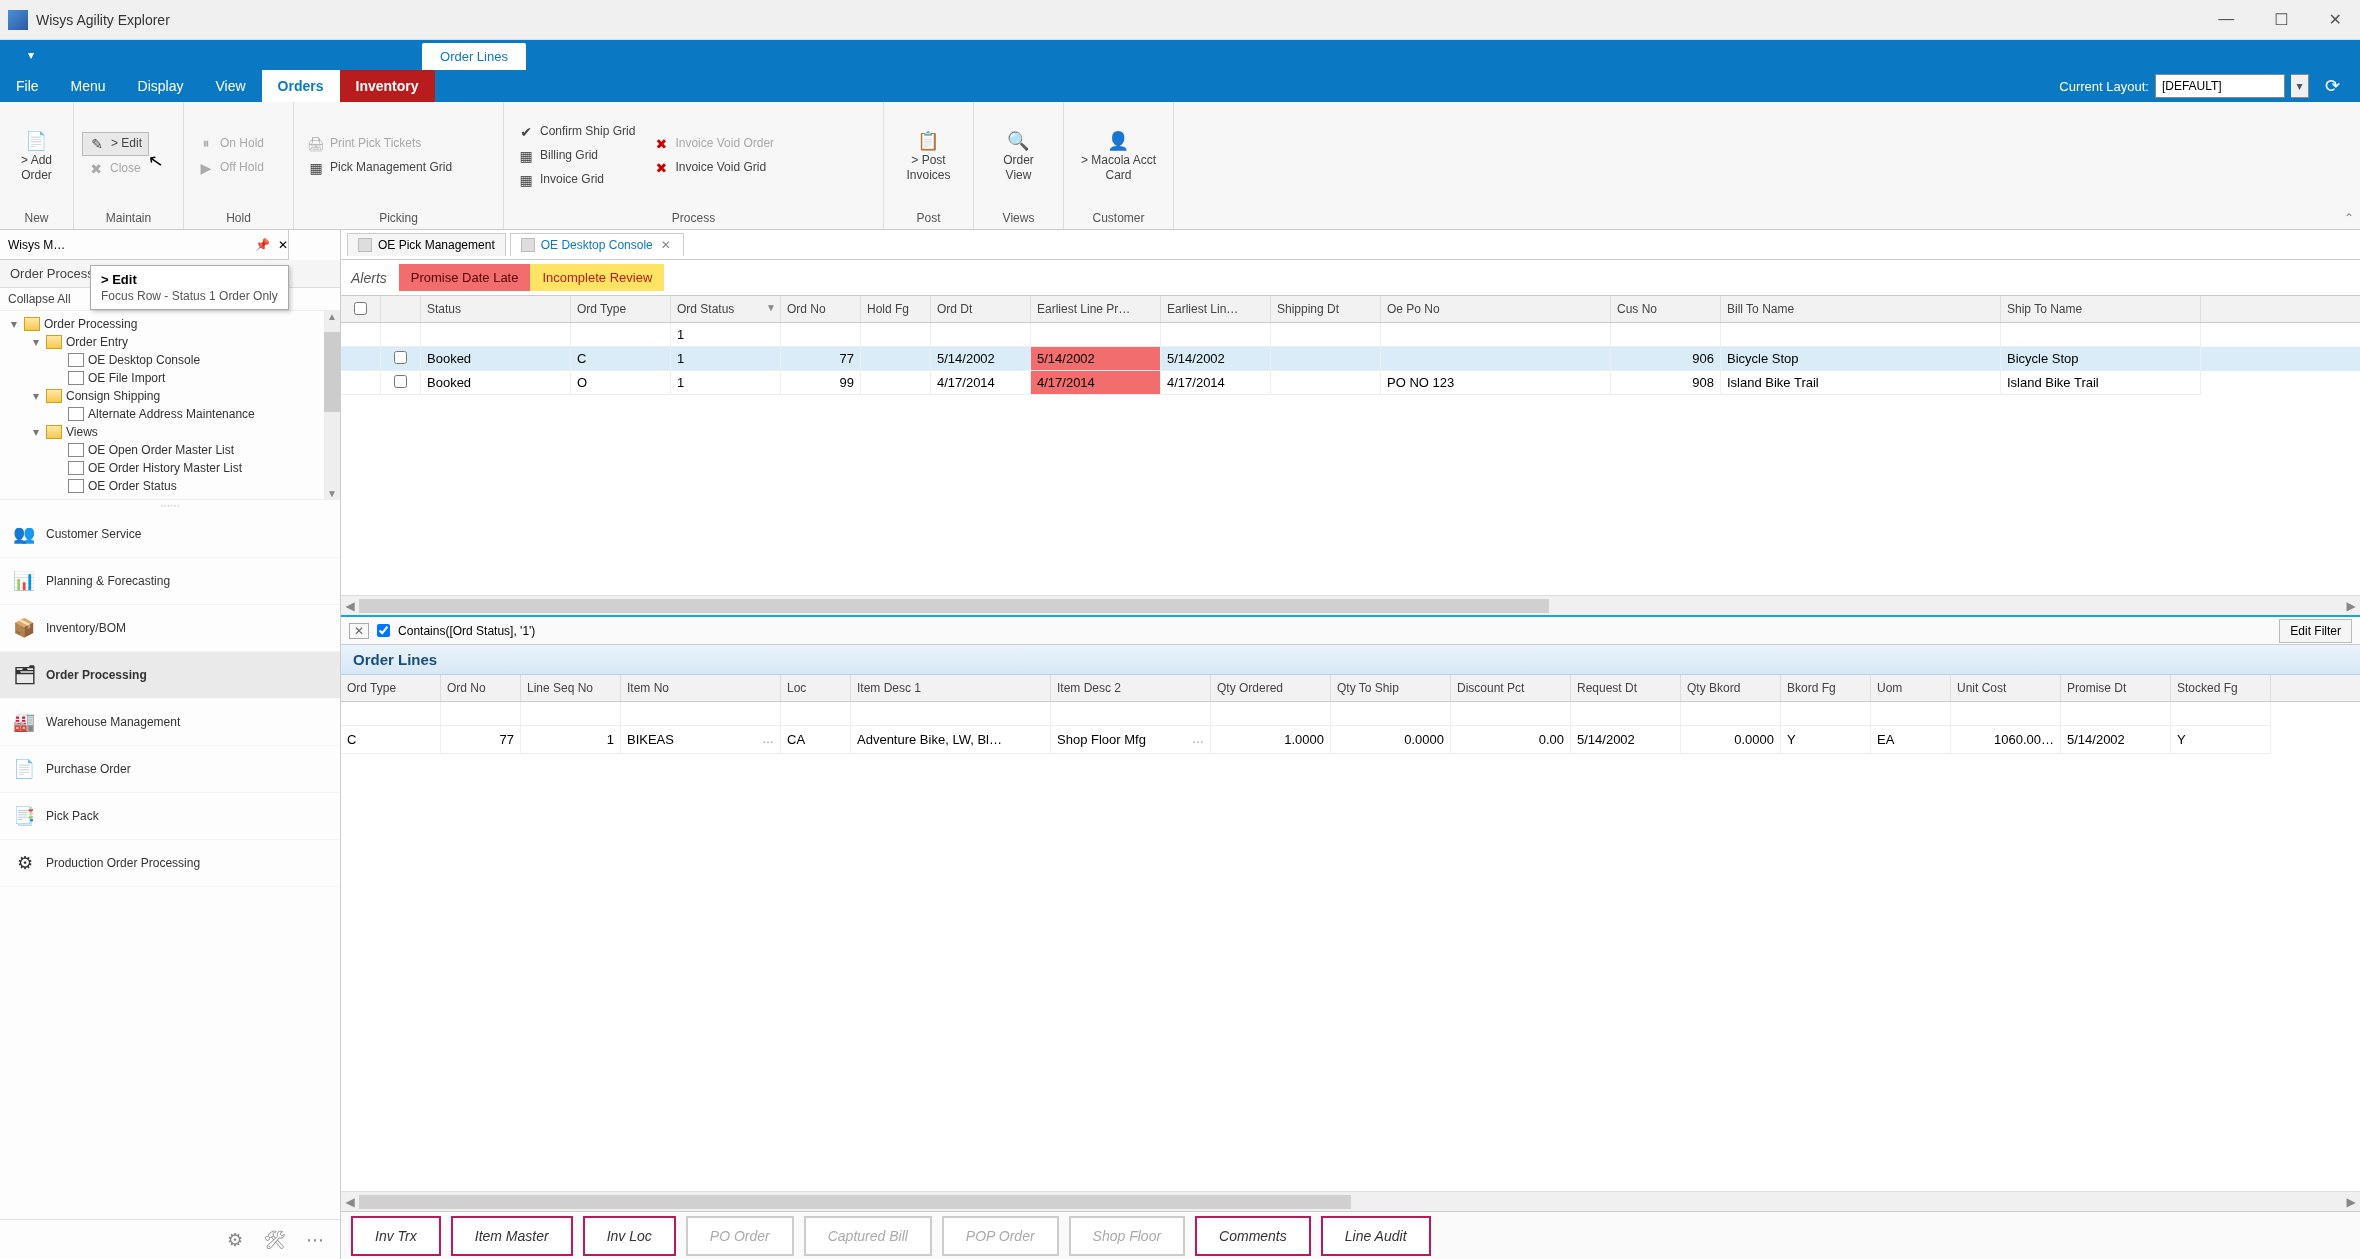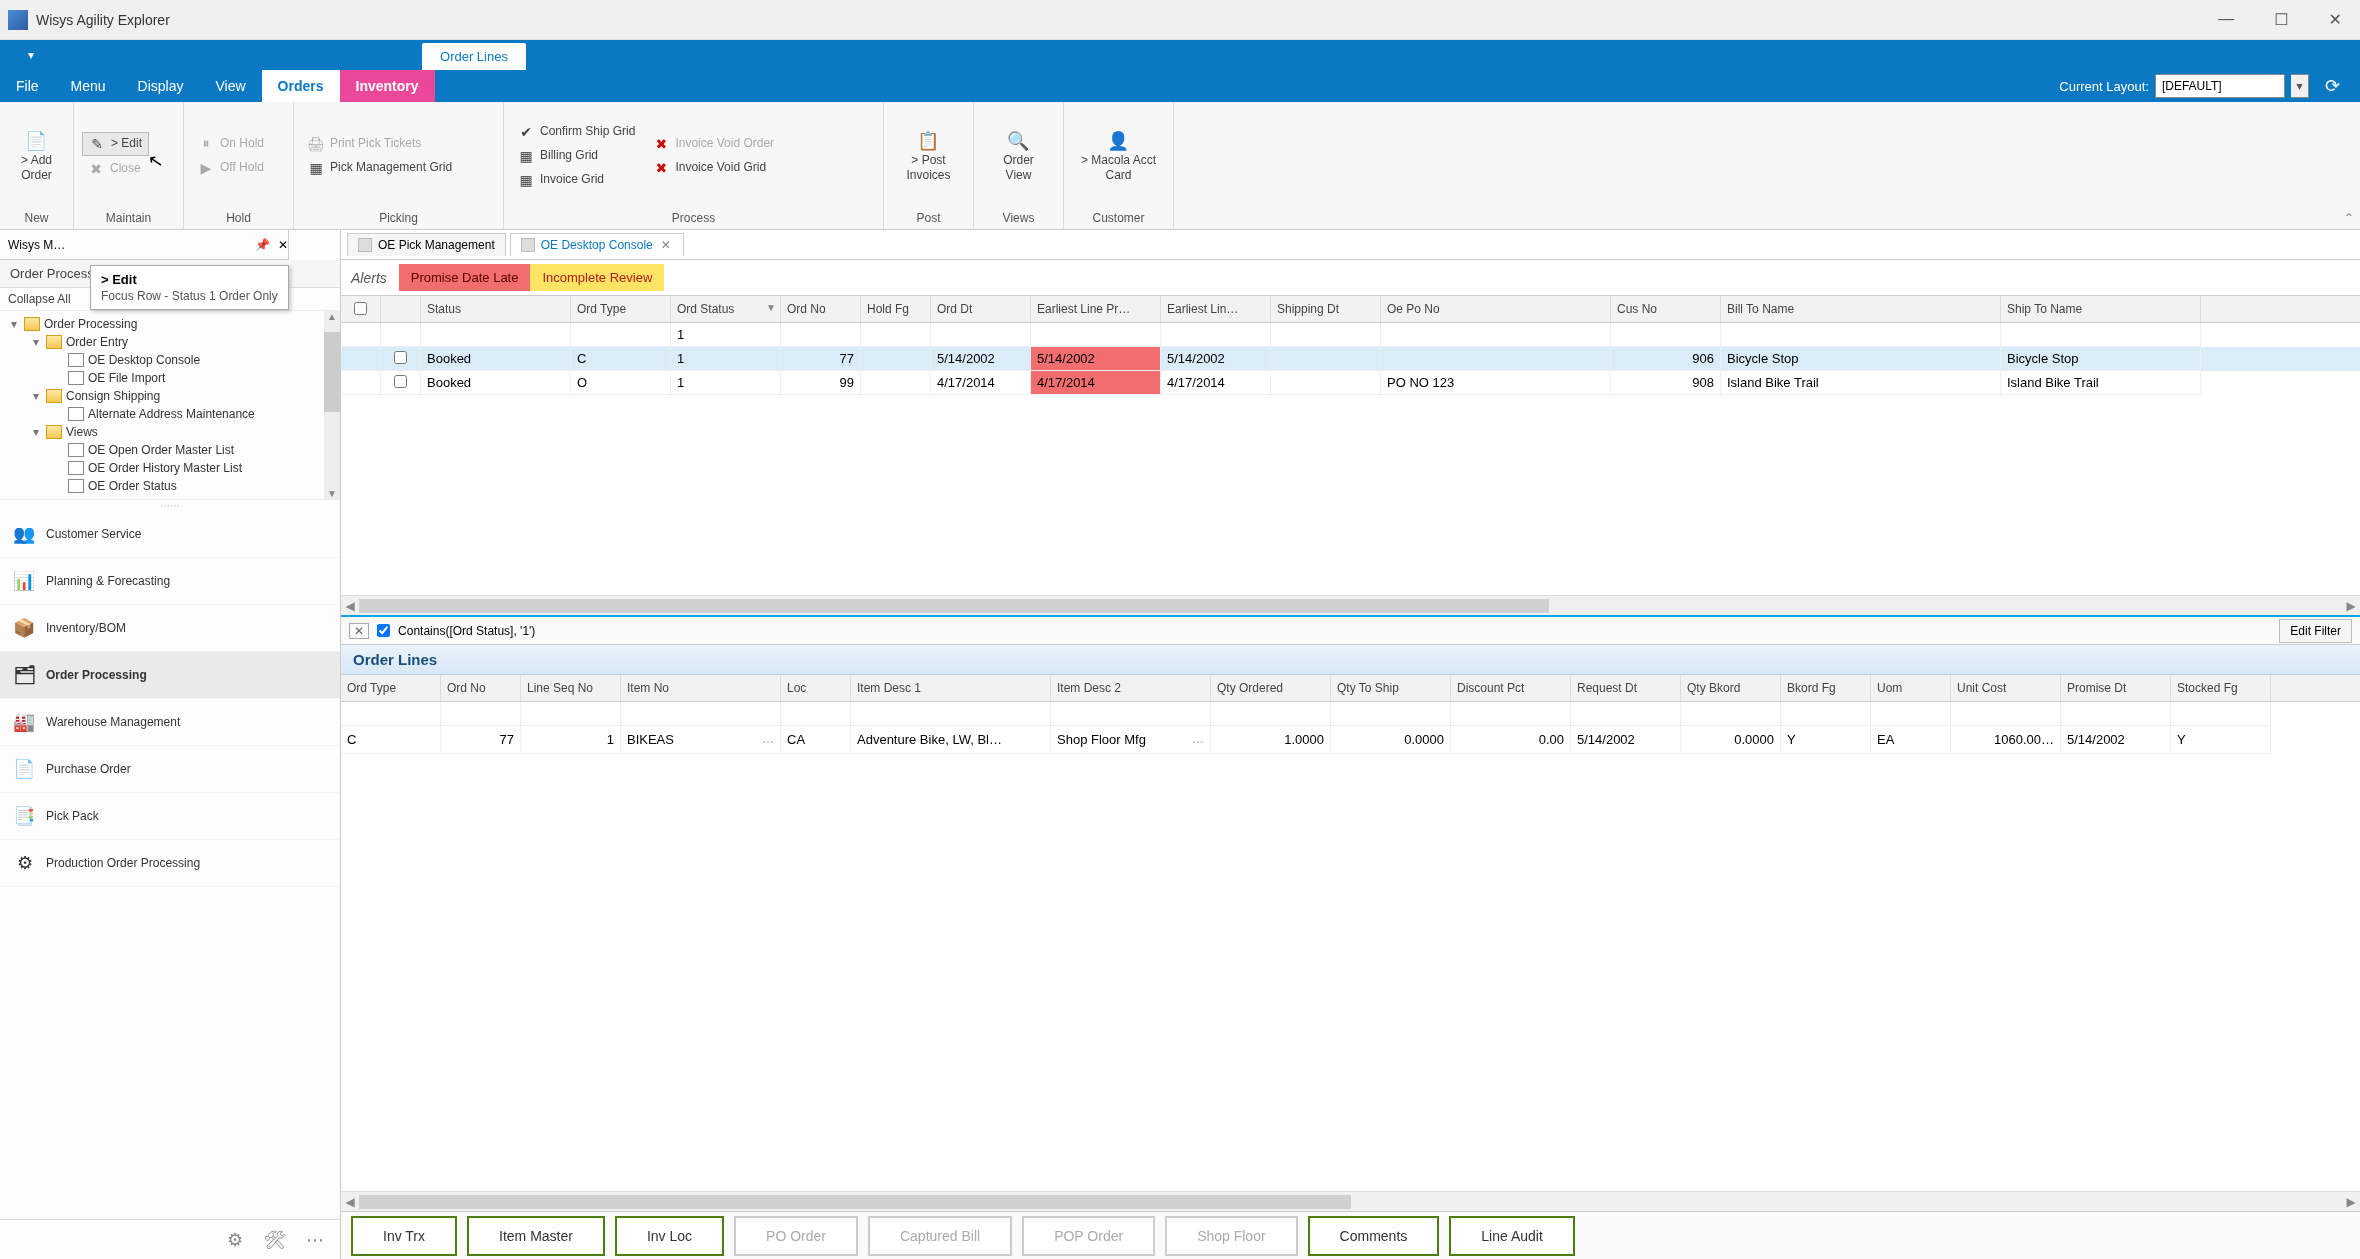--- a/index.html
+++ b/index.html
@@ -14,21 +14,21 @@
 
 
 .bluestrip { height: 30px; background: #0a78c2; display: flex; align-items: flex-end; padding-left: 20px; }
 .bluestrip .dropdown-indicator { color: #fff; padding: 4px 8px; align-self: center; }
 .bluestrip .context-tab { background: #fff; color: #0a78c2; padding: 6px 18px; border-radius: 2px 2px 0 0; margin-left: 380px; font-size: 13px; }
 
 
 .menubar { height: 32px; background: #0a78c2; display: flex; align-items: center; }
 .menubar .item { color: #fff; padding: 8px 16px; font-size: 14px; cursor: pointer; }
 .menubar .item.active { background: #fff; color: #0a78c2; font-weight: 600; }
-.menubar .item.highlight { background: #ec4899; font-weight: 600; }
+.menubar .item.highlight { background: #b91c1c; font-weight: 600; }
 .menubar .right { margin-left: auto; display: flex; align-items: center; padding-right: 10px; gap: 6px;}
 .menubar .right label { color: #fff; font-size: 13px; }
 .menubar .layout-select { width: 130px; height: 24px; border: 1px solid #888; background: #fff; display: flex; align-items: center; padding: 0 6px; font-size: 12px; }
 .menubar .layout-dd { width: 18px; height: 24px; border: 1px solid #888; border-left: none; background: #f0f0f0; display:flex; align-items:center; justify-content:center; color:#555;}
 .menubar .refresh { color: #fff; font-size: 18px; padding: 0 10px; cursor: pointer; }
 
 
 .ribbon { height: 128px; background: #f7f7f7; border-bottom: 1px solid #ccc; display: flex; position: relative; }
 .ribbon-group { border-right: 1px solid #ddd; display: flex; flex-direction: column; }
 .ribbon-group .body { flex: 1; display: flex; align-items: center; padding: 4px 8px; gap: 6px; }
@@ -114,21 +114,21 @@
 
 .grid2-head, .grid2-row { display: grid; grid-template-columns: 100px 80px 100px 160px 70px 200px 160px 120px 120px 120px 110px 100px 90px 80px 110px 110px 100px; }
 .grid2-head { background: #f2f2f2; border-bottom: 1px solid #ccc;}
 .grid2-head .cell { padding: 6px 6px; border-right: 1px solid #ddd; font-size: 12px; color: #444; }
 .grid2-row .cell { padding: 6px 6px; border-right: 1px solid #eee; border-bottom: 1px solid #eee; font-size: 13px; }
 .filter-row2 .cell { padding: 4px 6px; border-right: 1px solid #eee; height:24px;}
 .cell .ell { float:right; color:#999; padding-left:4px;}
 
 .detail-body { flex:1; overflow:hidden; background:#fff;}
 .bottom-bar { height: 48px; display: flex; align-items: center; gap: 10px; padding: 0 10px; border-top: 1px solid #ccc; background:#fafafa;}
-.bot-btn { padding: 10px 30px; border: 2px solid #4d7c0f; background: #fff; font-size: 14px; color:#333; cursor: pointer; }
+.bot-btn { padding: 10px 22px; border: 2px solid #be185d; background: #fff; font-size: 14px; color:#333; cursor: pointer; font-style: italic; }
 .bot-btn.disabled { color:#aaa; border-color:#ccc;}
 .num-right { text-align:right; }
 </style>
 </head>
 <body>
 
 <div class="titlebar">
   <div class="logo"></div>
   <div class="title">Wisys Agility Explorer</div>
   <div class="win-controls">

